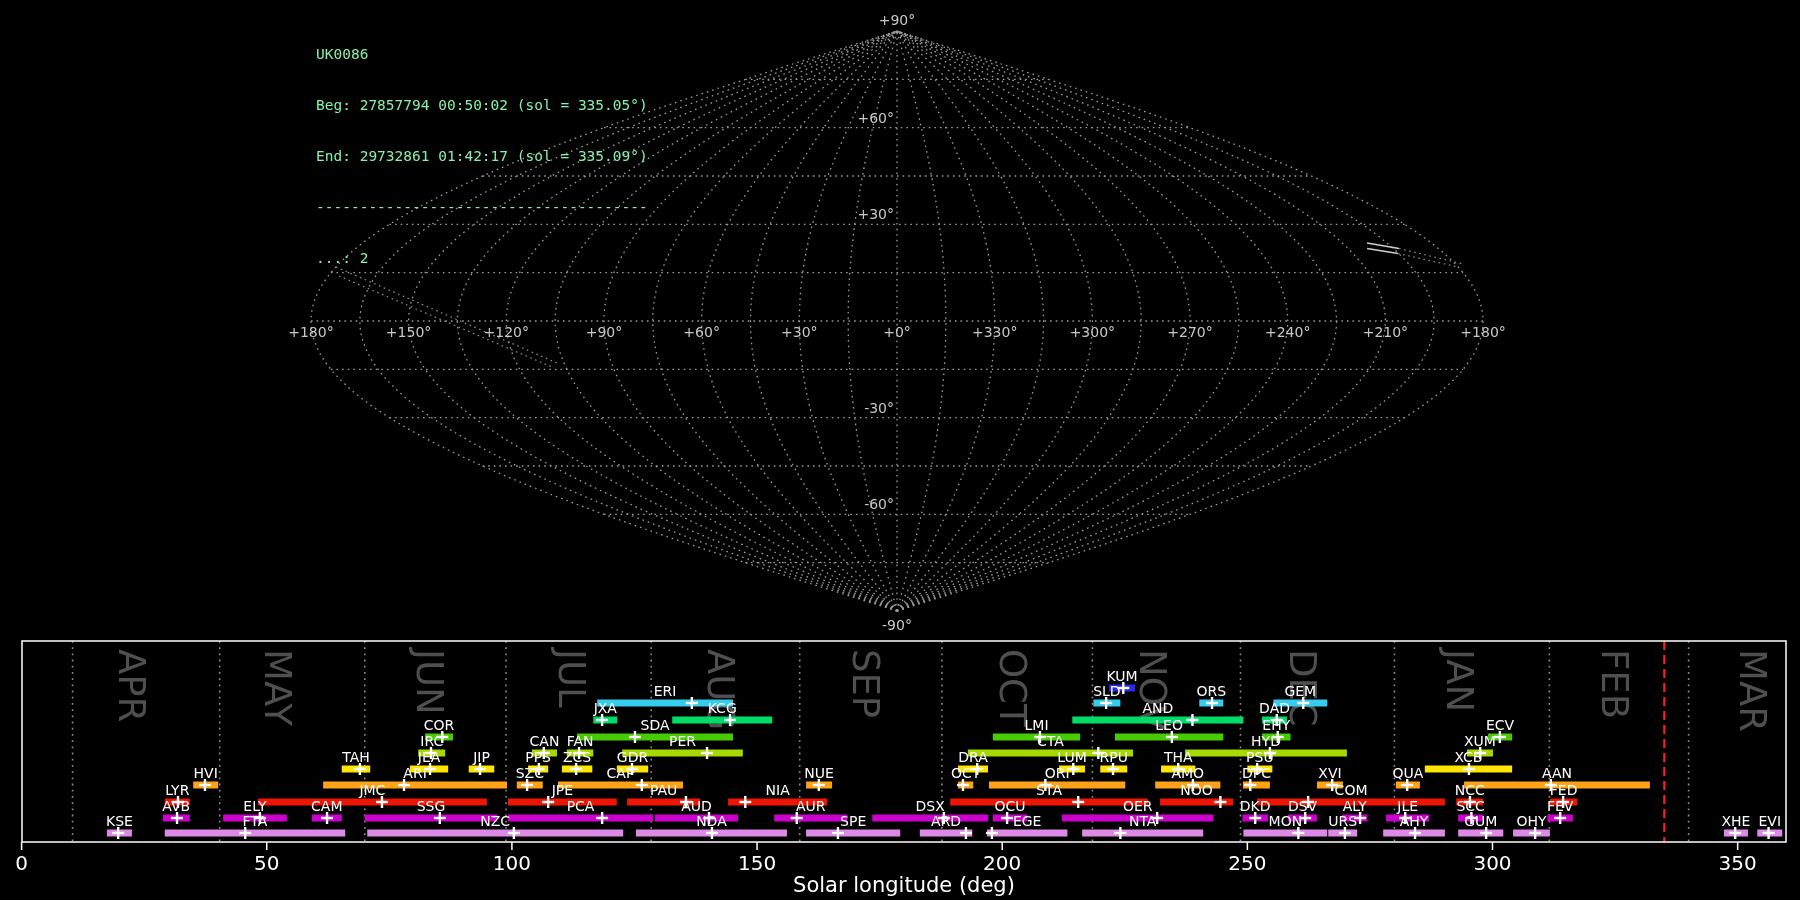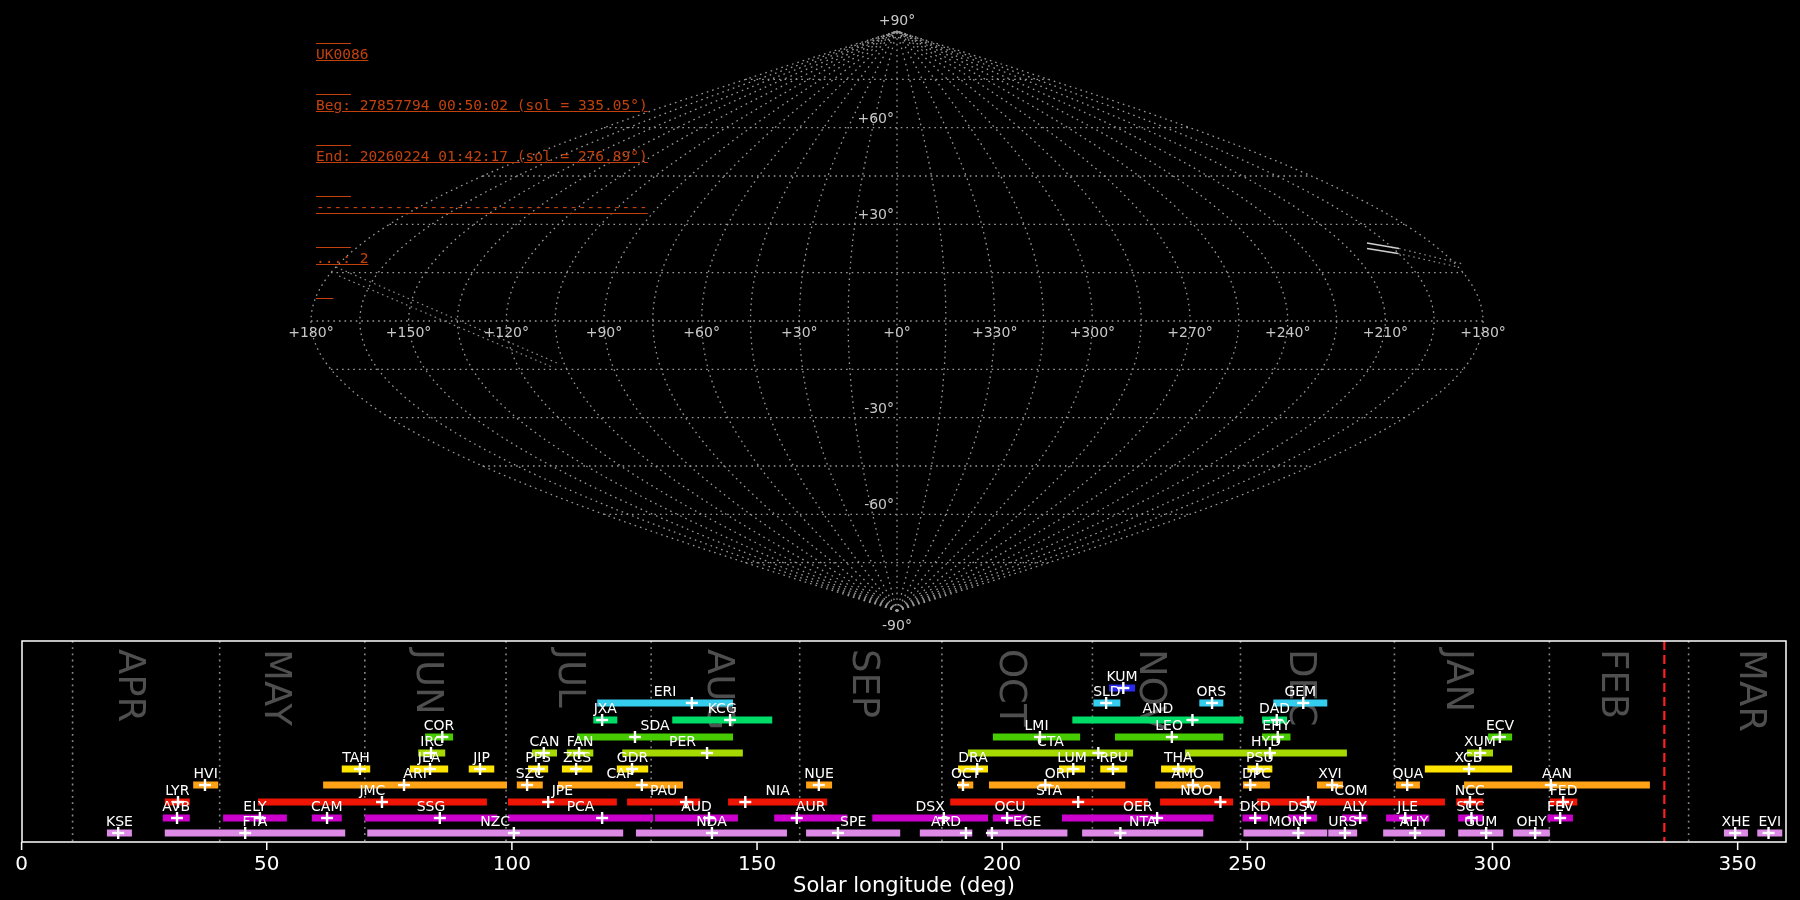--- a/index.html
+++ b/index.html
@@ -1,19 +1,19 @@
 <!DOCTYPE html>
 <html><head>
 <meta charset="utf-8">
 <style>
   html,body{margin:0;padding:0;background:#000;}
   #app{position:relative;width:1800px;height:900px;background:#000;overflow:hidden;}
   #plot{position:absolute;left:0;top:0;}
-  .info{position:absolute;left:316px;top:12px;color:#c2410c;
-        font-family:"DejaVu Sans Mono",monospace;font-size:14.5px;line-height:17px;white-space:pre;text-decoration:underline;}
+  .info{position:absolute;left:316px;top:12px;color:#86efac;
+        font-family:"DejaVu Sans Mono",monospace;font-size:14.5px;line-height:17px;white-space:pre;}
   svg text{font-family:"DejaVu Sans",sans-serif;}
   .gridline{fill:none;stroke:#9a9a9a;stroke-width:1.3;stroke-dasharray:1.6 4;}
   .maplabel{fill:#c8c8c8;font-size:14px;}
   .monthlabel{fill:#4f4f4f;font-size:37px;}
   .ticklabel{fill:#fff;font-size:20px;}
   .axistitle{fill:#fff;font-size:21px;}
   .showercode{fill:#fff;font-size:14px;}
 </style>
 </head>
 <body>
@@ -477,17 +477,17 @@
         <line x1="1492.4999999999998" y1="842" x2="1492.4999999999998" y2="850" stroke="#fff" stroke-width="1.5"></line>
         <text x="1492.4999999999998" y="870" text-anchor="middle" class="ticklabel">300</text>
         <line x1="1737.6499999999999" y1="842" x2="1737.6499999999999" y2="850" stroke="#fff" stroke-width="1.5"></line>
         <text x="1737.6499999999999" y="870" text-anchor="middle" class="ticklabel">350</text>
         <text x="904" y="892" text-anchor="middle" class="axistitle">Solar longitude (deg)</text>
       </g>
   </svg>
   <div class="info">
     <div>UK0086</div>
     <div>Beg: 27857794 00:50:02 (sol = 335.05°)</div>
-    <div>End: 20260224 01:42:17 (sol = 276.89°)</div>
+    <div>End: 29732861 01:42:17 (sol = 335.09°)</div>
     <div>--------------------------------------</div>
     <div>...: 2</div>
   </div>
 </div>
 
 </body></html>

